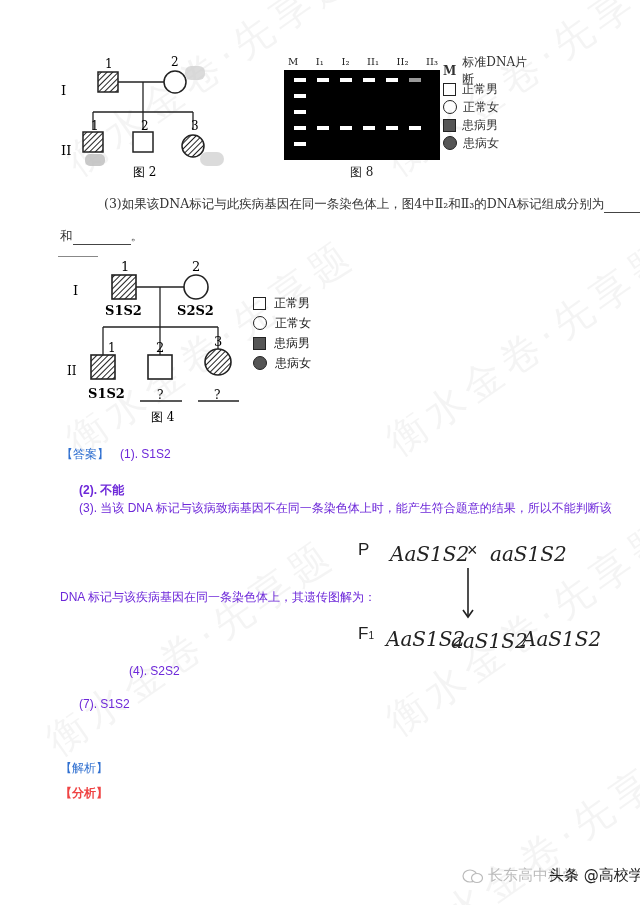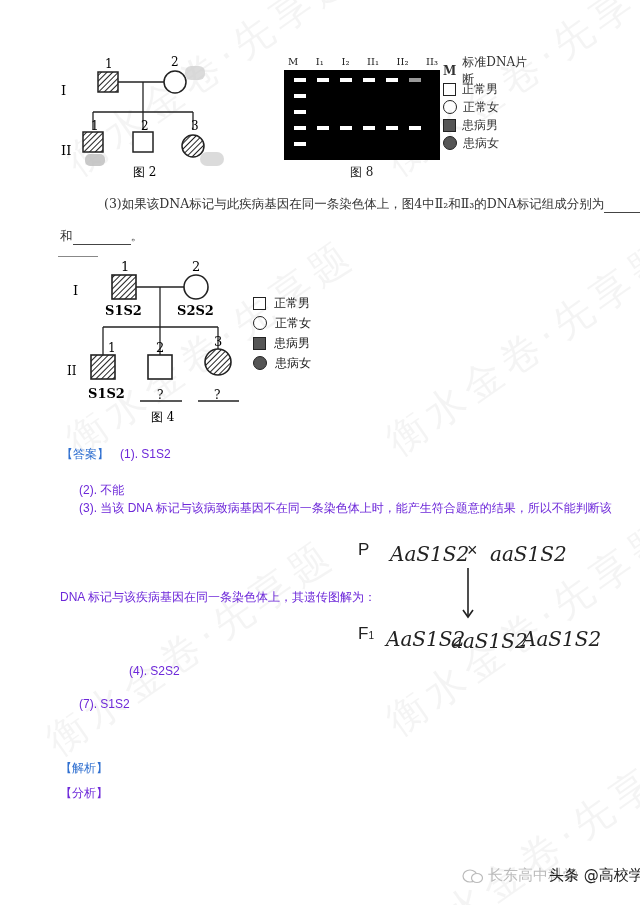--- a/index.html
+++ b/index.html
@@ -7,21 +7,21 @@
          font-family:"DejaVu Serif", serif; color:#222; }
   .abs { position:absolute; }
   .wm { position:absolute; color:rgba(0,0,0,0.045); font-family:"DejaVu Sans", sans-serif;
         font-size:40px; transform:rotate(-35deg); white-space:nowrap; letter-spacing:6px;
         pointer-events:none; }
   .q-text { font-size:12.5px; color:#333; }
   .blank { display:inline-block; border-bottom:1px solid #444; height:12px; vertical-align:bottom; }
   .sans { font-family:"Liberation Sans", sans-serif; }
   .ans-tag { color:#2f6fd0; font-size:12px; }
   .ans-line { font-size:12px; color:#6d28d9; font-family:"Liberation Sans", sans-serif; }
-  .hl-tag { font-size:12px; font-weight:normal; color:#6d28d9; }
+  .hl-tag { font-size:12px; font-weight:bold; color:#ef4444; }
   .legend-item { display:flex; align-items:center; gap:8px; font-size:12px; height:20px; }
   .lg-sq { width:13px; height:13px; border:1.5px solid #222; box-sizing:border-box; }
   .lg-ci { width:14px; height:14px; border:1.5px solid #222; border-radius:50%; box-sizing:border-box; }
   .lg-sq.fill, .lg-ci.fill { background:#555; }
   .gel-label { font-size:12px; font-weight:bold; text-align:right; width:50px; font-family:"DejaVu Serif", serif; }
   .cross-text { font-family:"DejaVu Serif", serif; font-size:20px; color:#222;font-style:italic; }
   .footer-brand { font-family:"DejaVu Sans", sans-serif; font-size:15px; color:#222; }
 </style>
 </head>
 <body>
@@ -195,21 +195,21 @@
       </div>
     <div class="legend-item">
         <span class="lg-ci fill"></span>
         <span>患病女</span>
       </div>
   </div>
 </div>
 
 <div class="abs ans-tag" style="left:61px;top:446px;">【答案】</div>
 <div class="abs ans-line" style="left:120px;top:447px;">(1). S1S2</div>
-<div class="abs ans-line" style="left:79px;top:482px;">(2). 不能</div>
+<div class="abs ans-line" style="left:79px;top:482px;font-weight:bold;">(2). 不能</div>
 <div class="abs ans-line" style="left:79px;top:500px;">(3). 当该 DNA 标记与该病致病基因不在同一条染色体上时，能产生符合题意的结果，所以不能判断该</div>
 <div class="abs ans-line" style="left:60px;top:589px;">DNA 标记与该疾病基因在同一条染色体上，其遗传图解为：</div>
 <div class="abs ans-line" style="left:85px;top:664px;margin-left:44px;">(4). S2S2</div>
 <div class="abs ans-line" style="left:79px;top:697px;">(7). S1S2</div>
 
 <div class="abs" style="left:350px;top:538px;width:270px;height:120px;">
   <div class="abs sans" style="left:8px;top:2px;font-size:17px;">P</div>
   <div class="abs cross-text" style="left:40px;top:4px;">AaS1S2</div>
   <div class="abs sans" style="left:117px;top:2px;font-size:18px;">×</div>
   <div class="abs cross-text" style="left:140px;top:4px;">aaS1S2</div>

